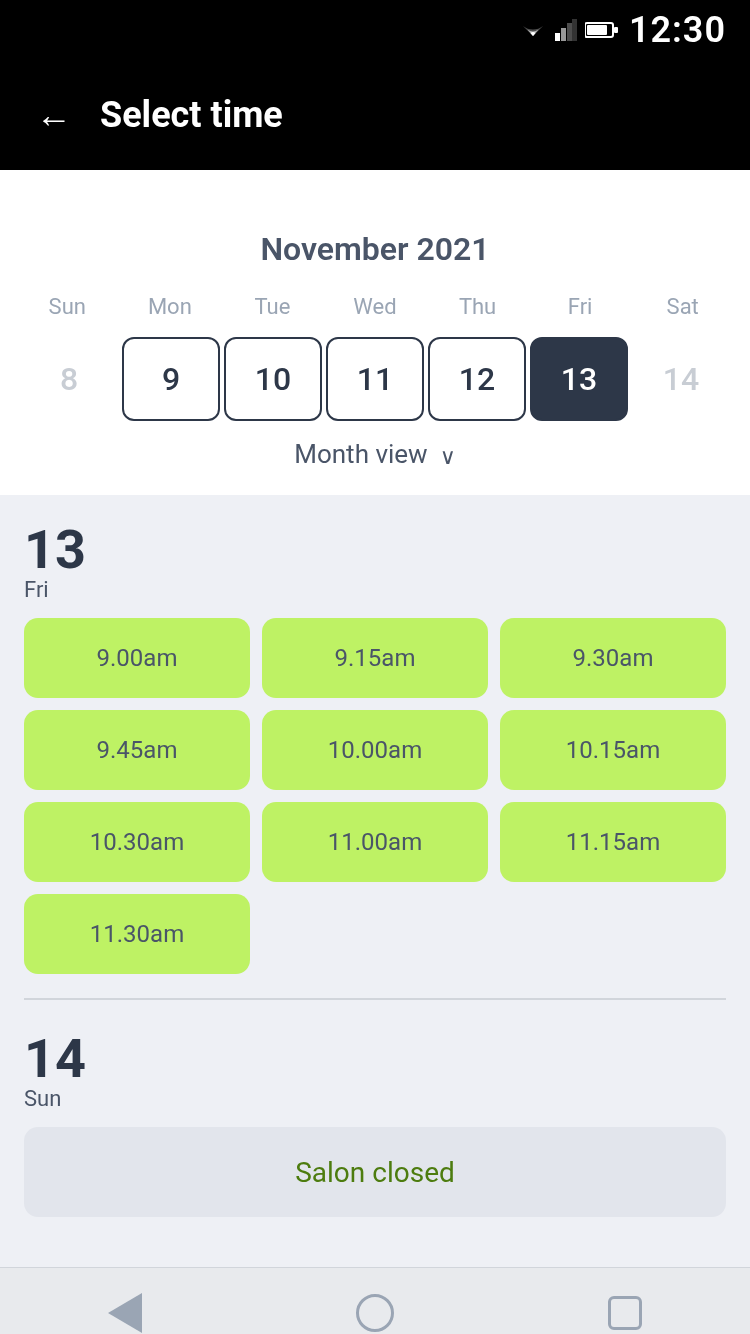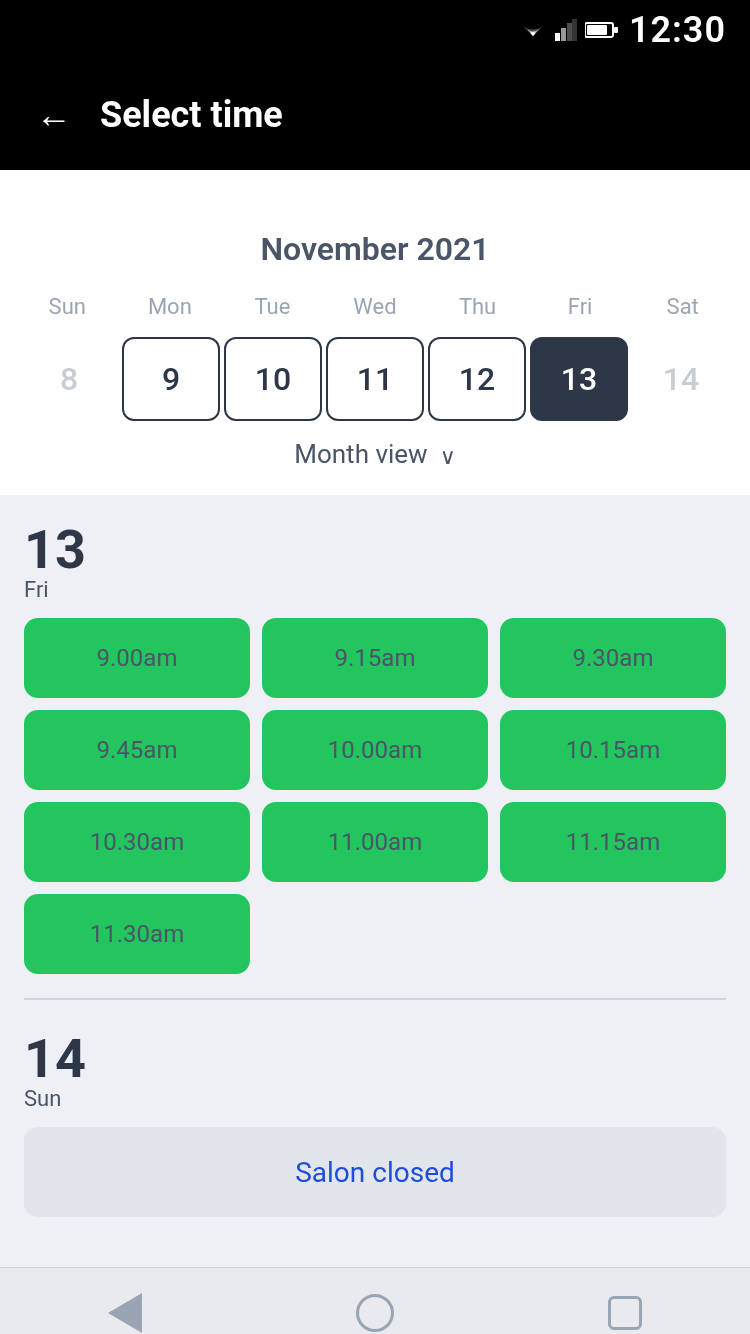--- a/index.html
+++ b/index.html
@@ -156,21 +156,21 @@
       font-size: 22px;
       color: #4a5568;
       font-weight: 400;
     }
     .time-grid {
       display: grid;
       grid-template-columns: repeat(3, 1fr);
       gap: 12px;
     }
     .time-slot {
-      background: #22c55e;
+      background: #bef264;
       border-radius: 14px;
       display: flex;
       align-items: center;
       justify-content: center;
       height: 80px;
       font-size: 24px;
       color: #4a5568;
       cursor: pointer;
       font-weight: 400;
     }
@@ -182,21 +182,21 @@
     }
 
     .salon-closed-box {
       background: #e2e5ec;
       border-radius: 14px;
       display: flex;
       align-items: center;
       justify-content: center;
       height: 90px;
       font-size: 28px;
-      color: #1d4ed8;
+      color: #4d7c0f;
     }
 
     
     .bottom-nav {
       background: #e8eaed;
       height: 90px;
       display: flex;
       align-items: center;
       justify-content: space-around;
       border-top: 1px solid #d1d5db;

